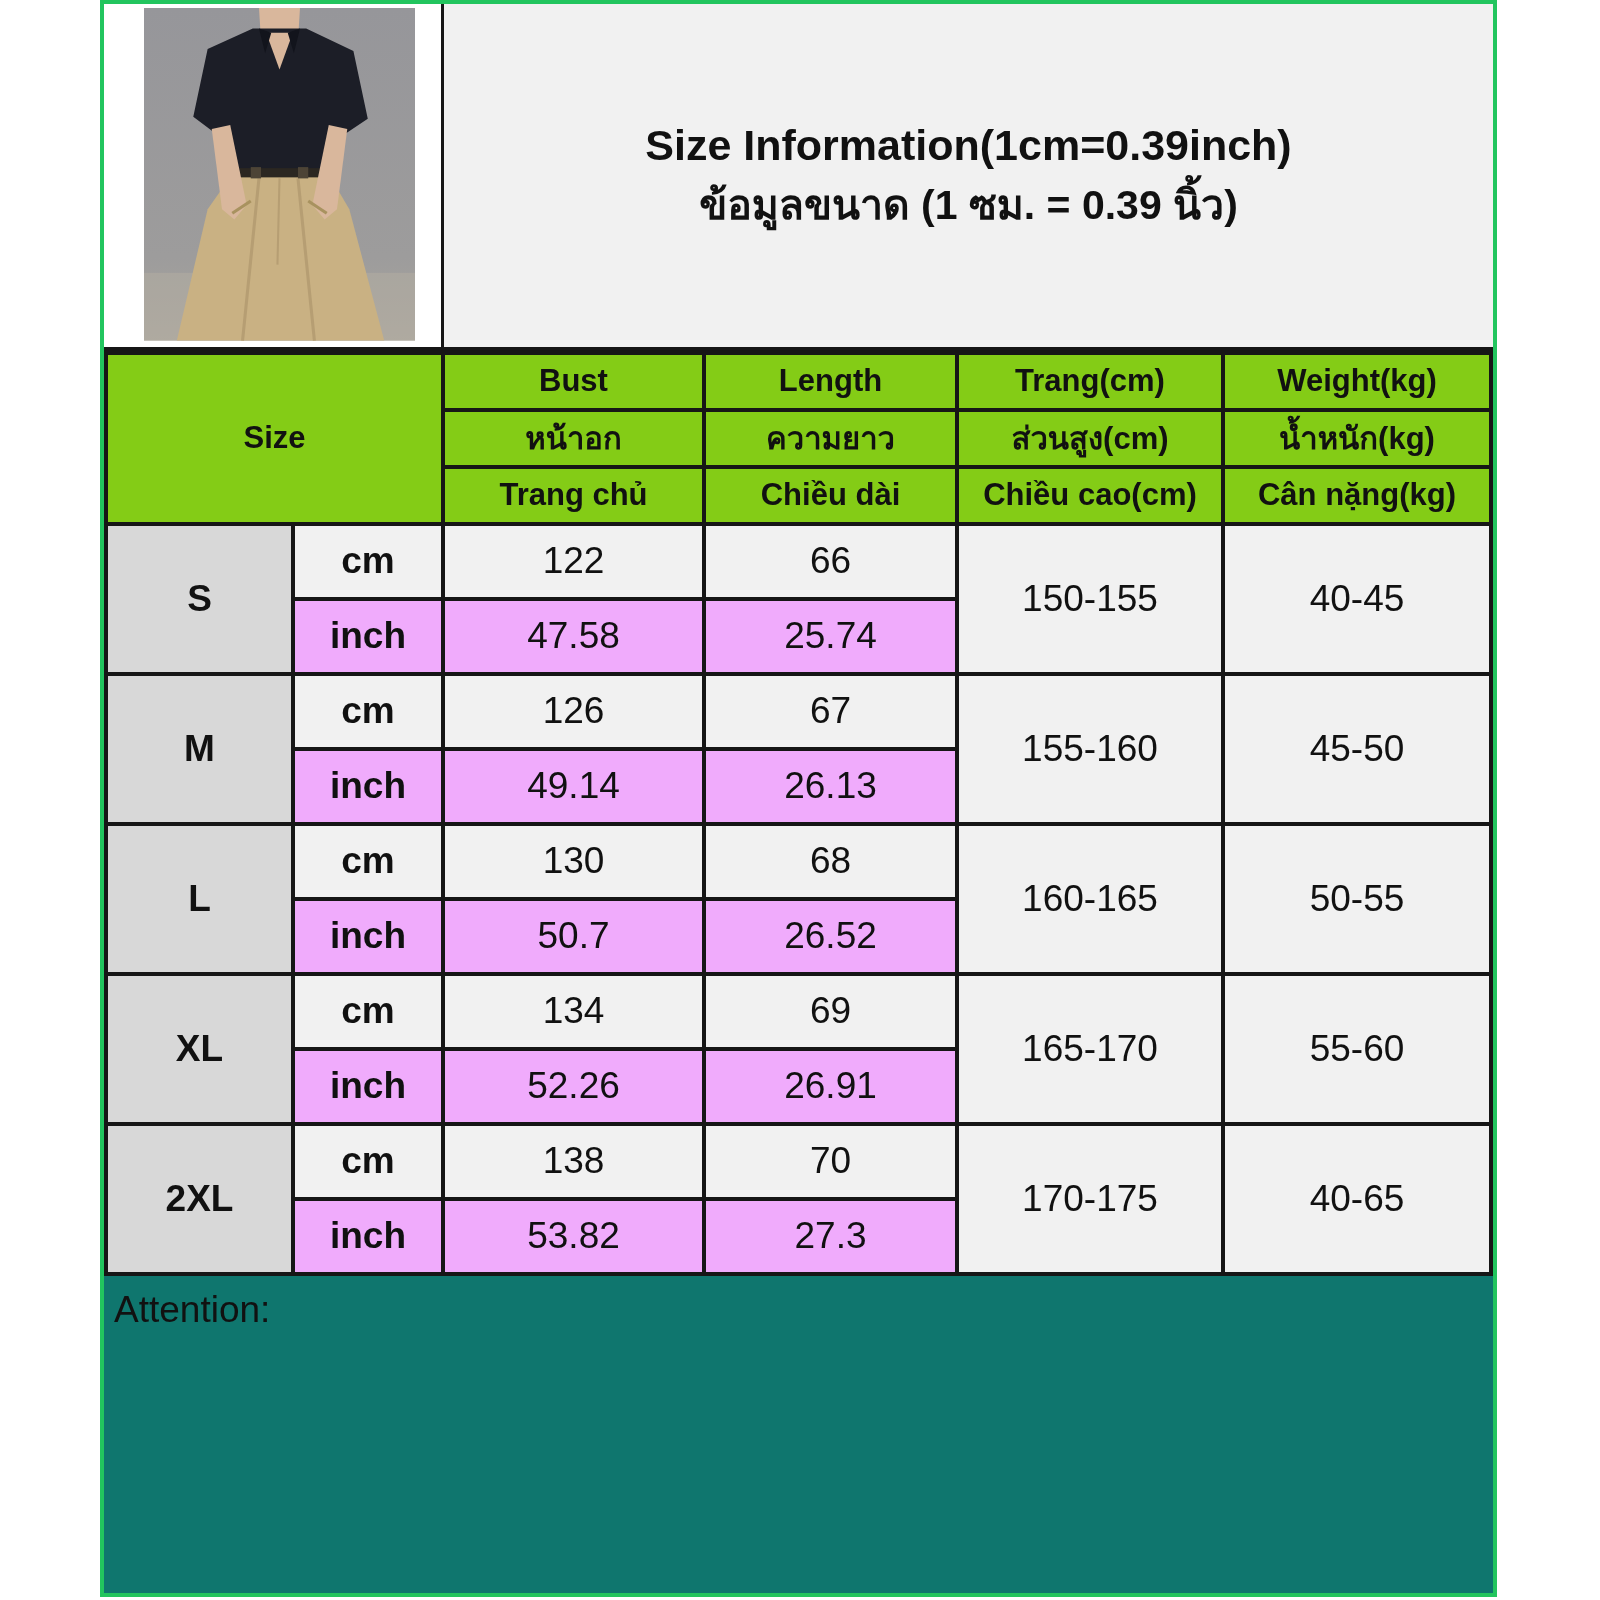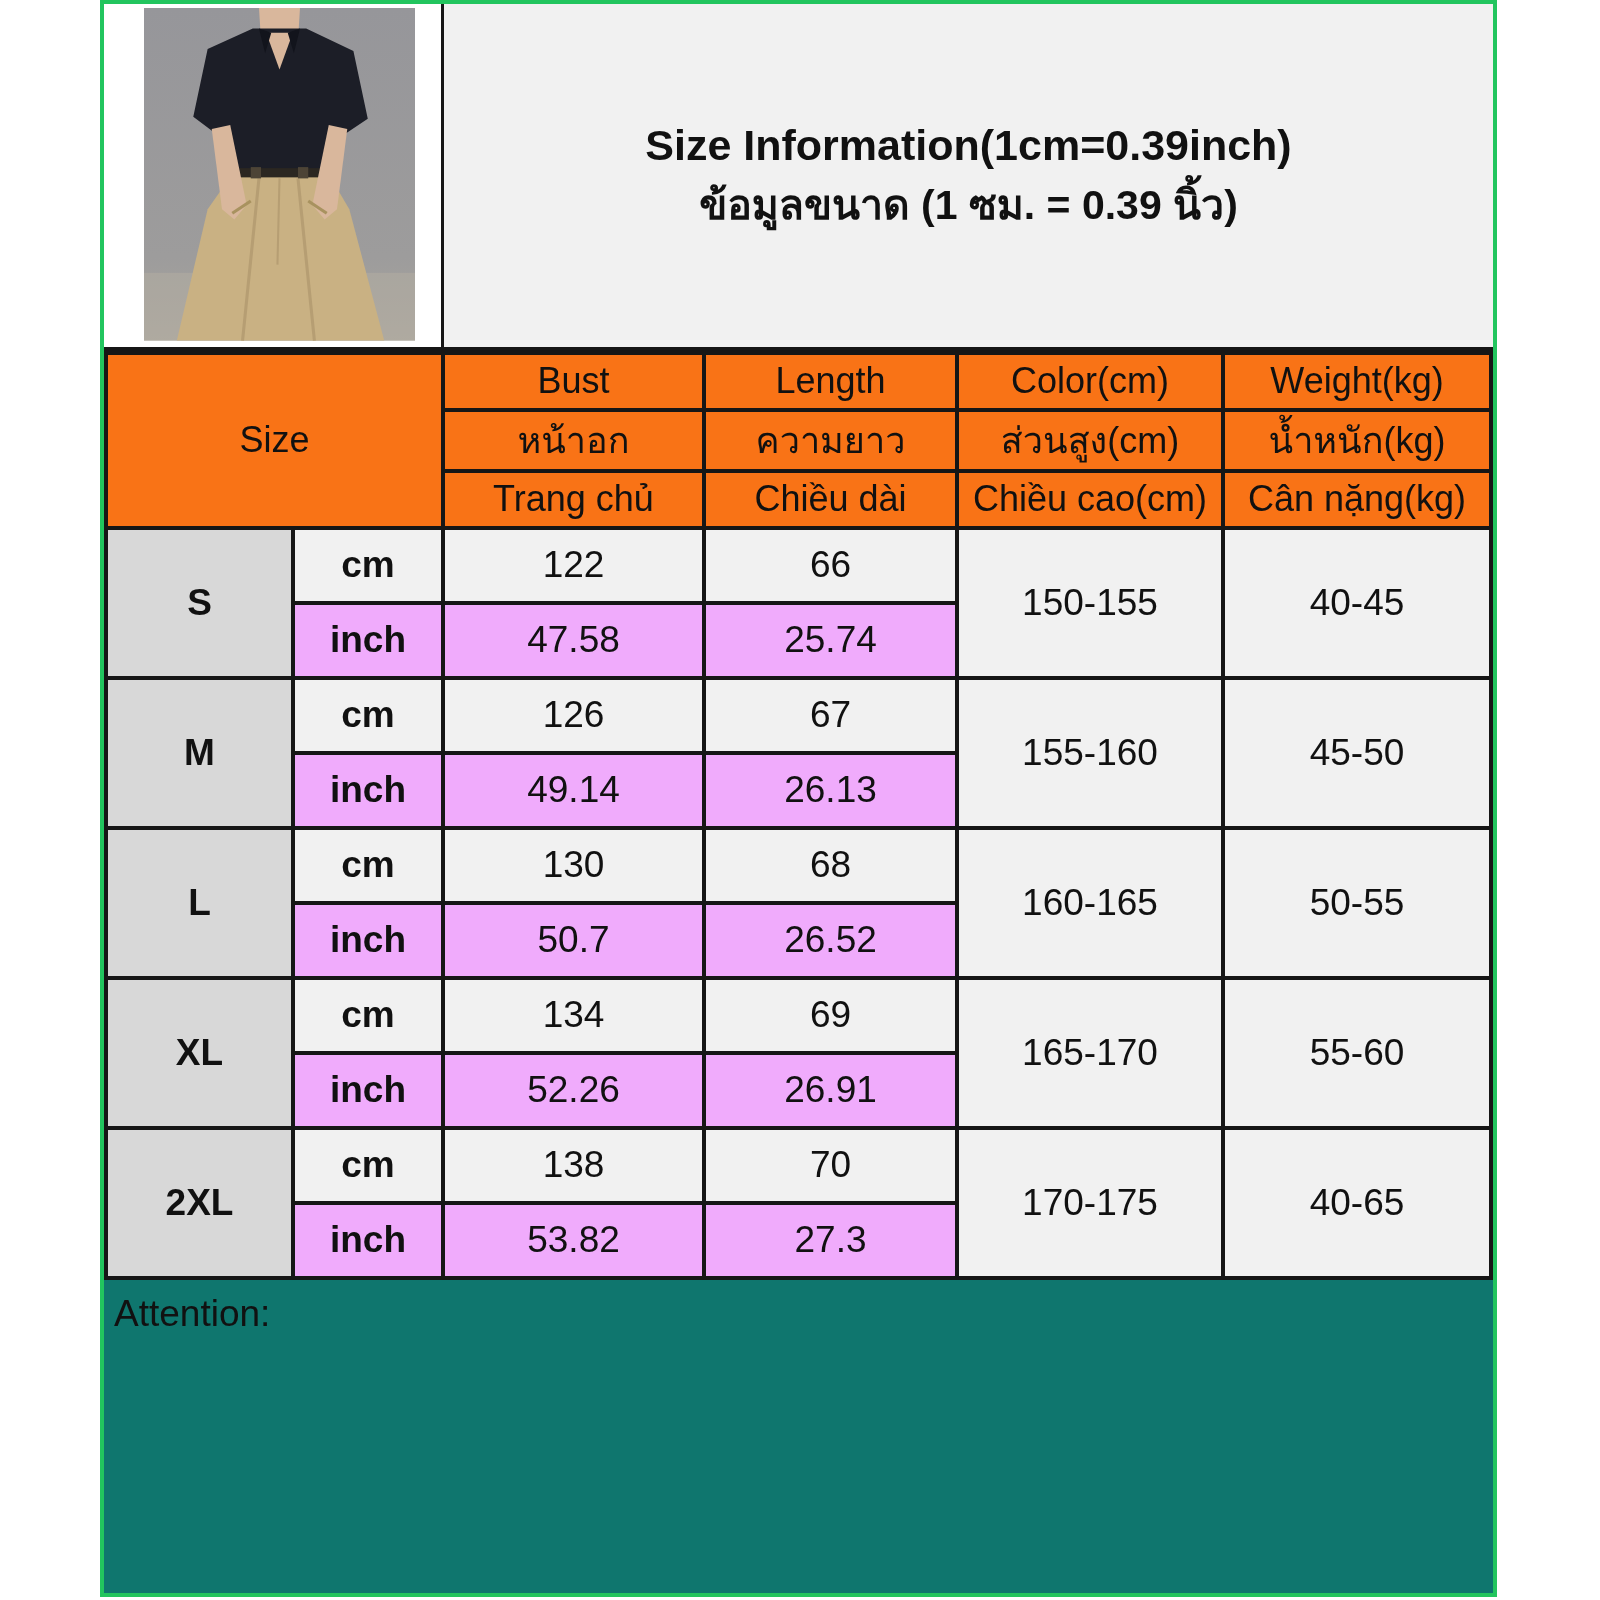--- a/index.html
+++ b/index.html
@@ -28,21 +28,21 @@
   .title-line{font-weight:bold;font-size:43px;line-height:1.05;letter-spacing:0px;}
   .title-line.th{font-size:41px;}
   
   table.size-table{
     border-collapse:collapse;width:100%;table-layout:fixed;flex:0 0 auto;
   }
   .size-table td,.size-table th{
     border:4px solid #161616;text-align:center;vertical-align:middle;
     padding:0;overflow:hidden;
   }
-  .size-table th{font-weight:normal;font-size:36px;background:#f97316;}
+  .size-table th{font-weight:bold;font-size:31px;background:#84cc16;}
   tr.hdr-row{height:57px;}
   .big-size{font-size:60px;font-weight:bold;background:#d8d8d8;}
   tr.r-cm{height:75px;}
   tr.r-inch{height:75px;}
   tr.r-cm td{background:#f1f1f1;font-size:37px;}
   tr.r-inch td{background:#f0abfc;font-size:37px;}
   td.size-letter{background:#d8d8d8 !important;font-weight:bold;font-size:38px;}
   td.unit{font-weight:bold;font-size:36px;}
   td.merged{background:#f1f1f1 !important;font-size:37px;}
   
@@ -109,21 +109,21 @@
       <col style="width:253px">
         <col style="width:266px">
         <col>
     </colgroup>
 
     <tbody>
         <tr class="hdr-row">
       <th colspan="2" rowspan="3" class="big-size">Size</th>
       <th>Bust</th>
       <th>Length</th>
-      <th>Color(cm)</th>
+      <th>Trang(cm)</th>
       <th>Weight(kg)</th>
     </tr>
     <tr class="hdr-row">
       <th>หน้าอก</th>
       <th>ความยาว</th>
       <th>ส่วนสูง(cm)</th>
       <th>น้ำหนัก(kg)</th>
     </tr>
     <tr class="hdr-row">
       <th>Trang chủ</th>

